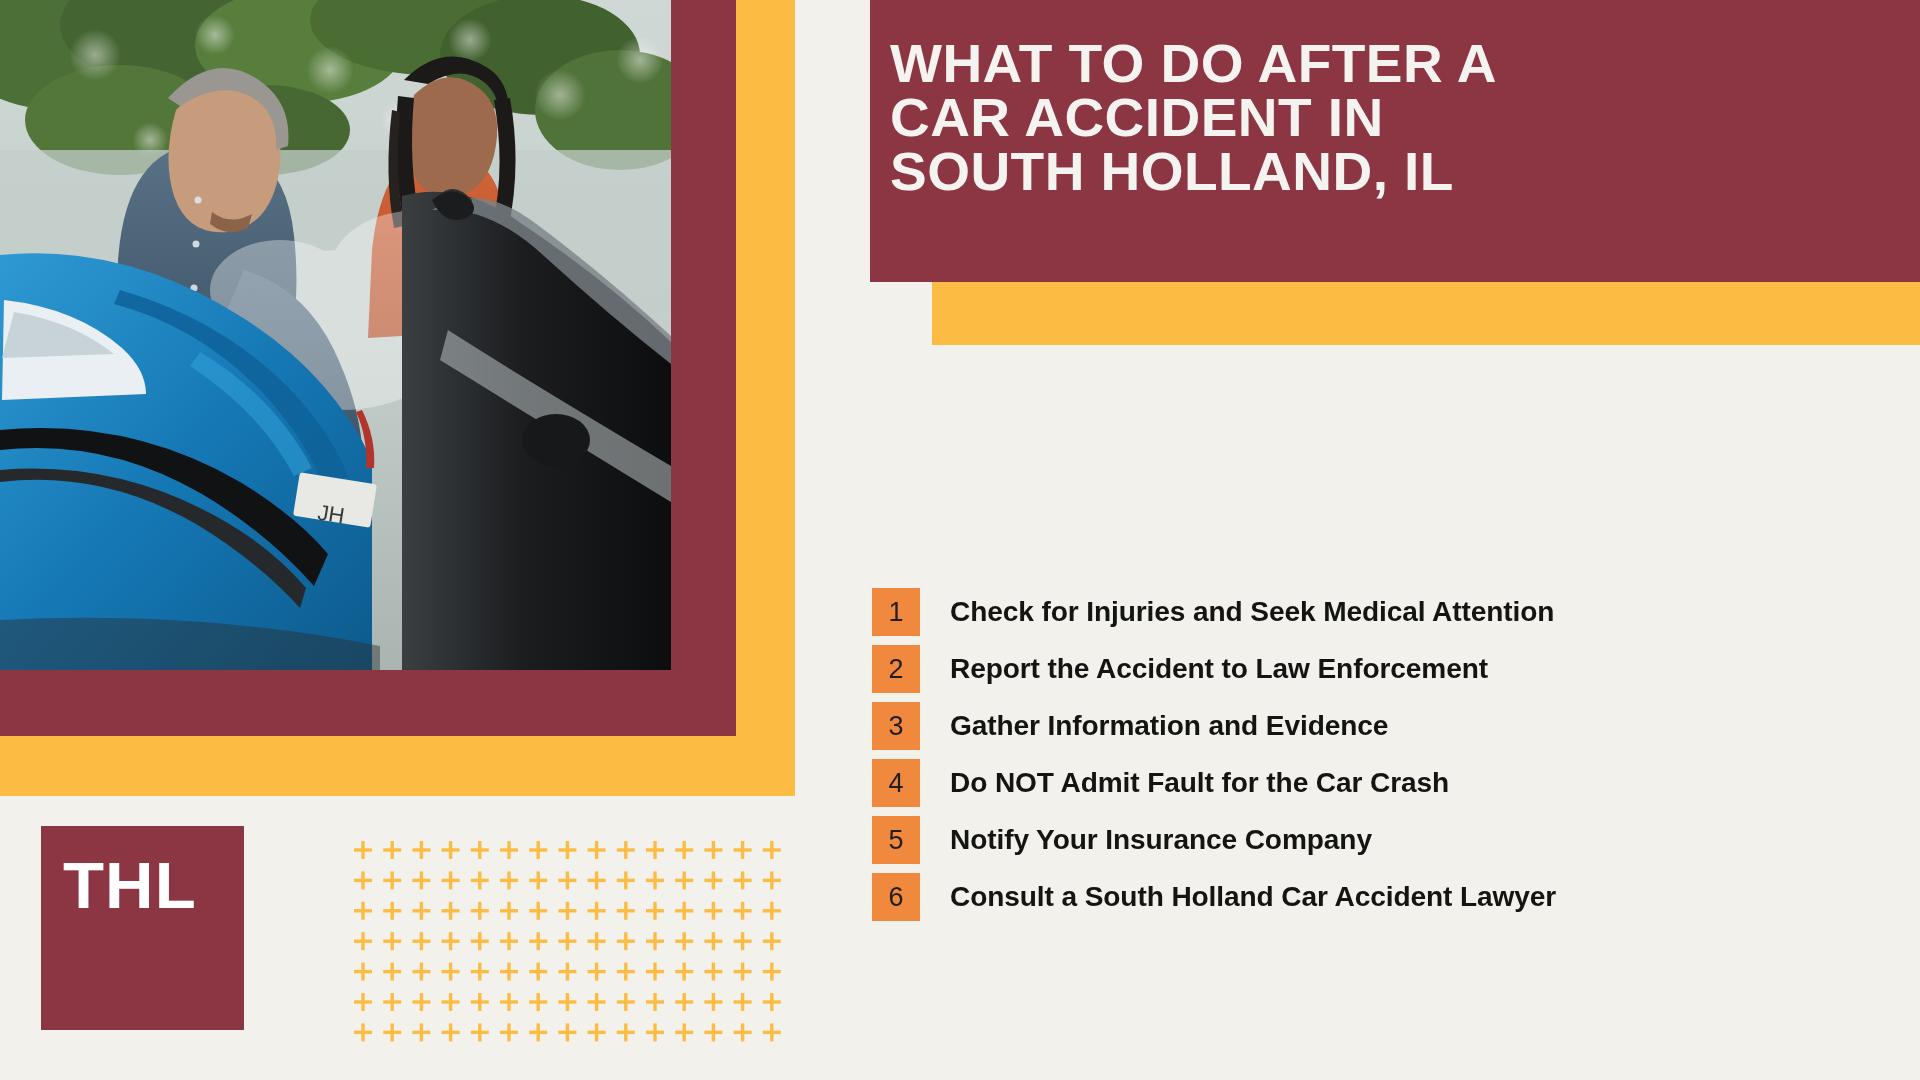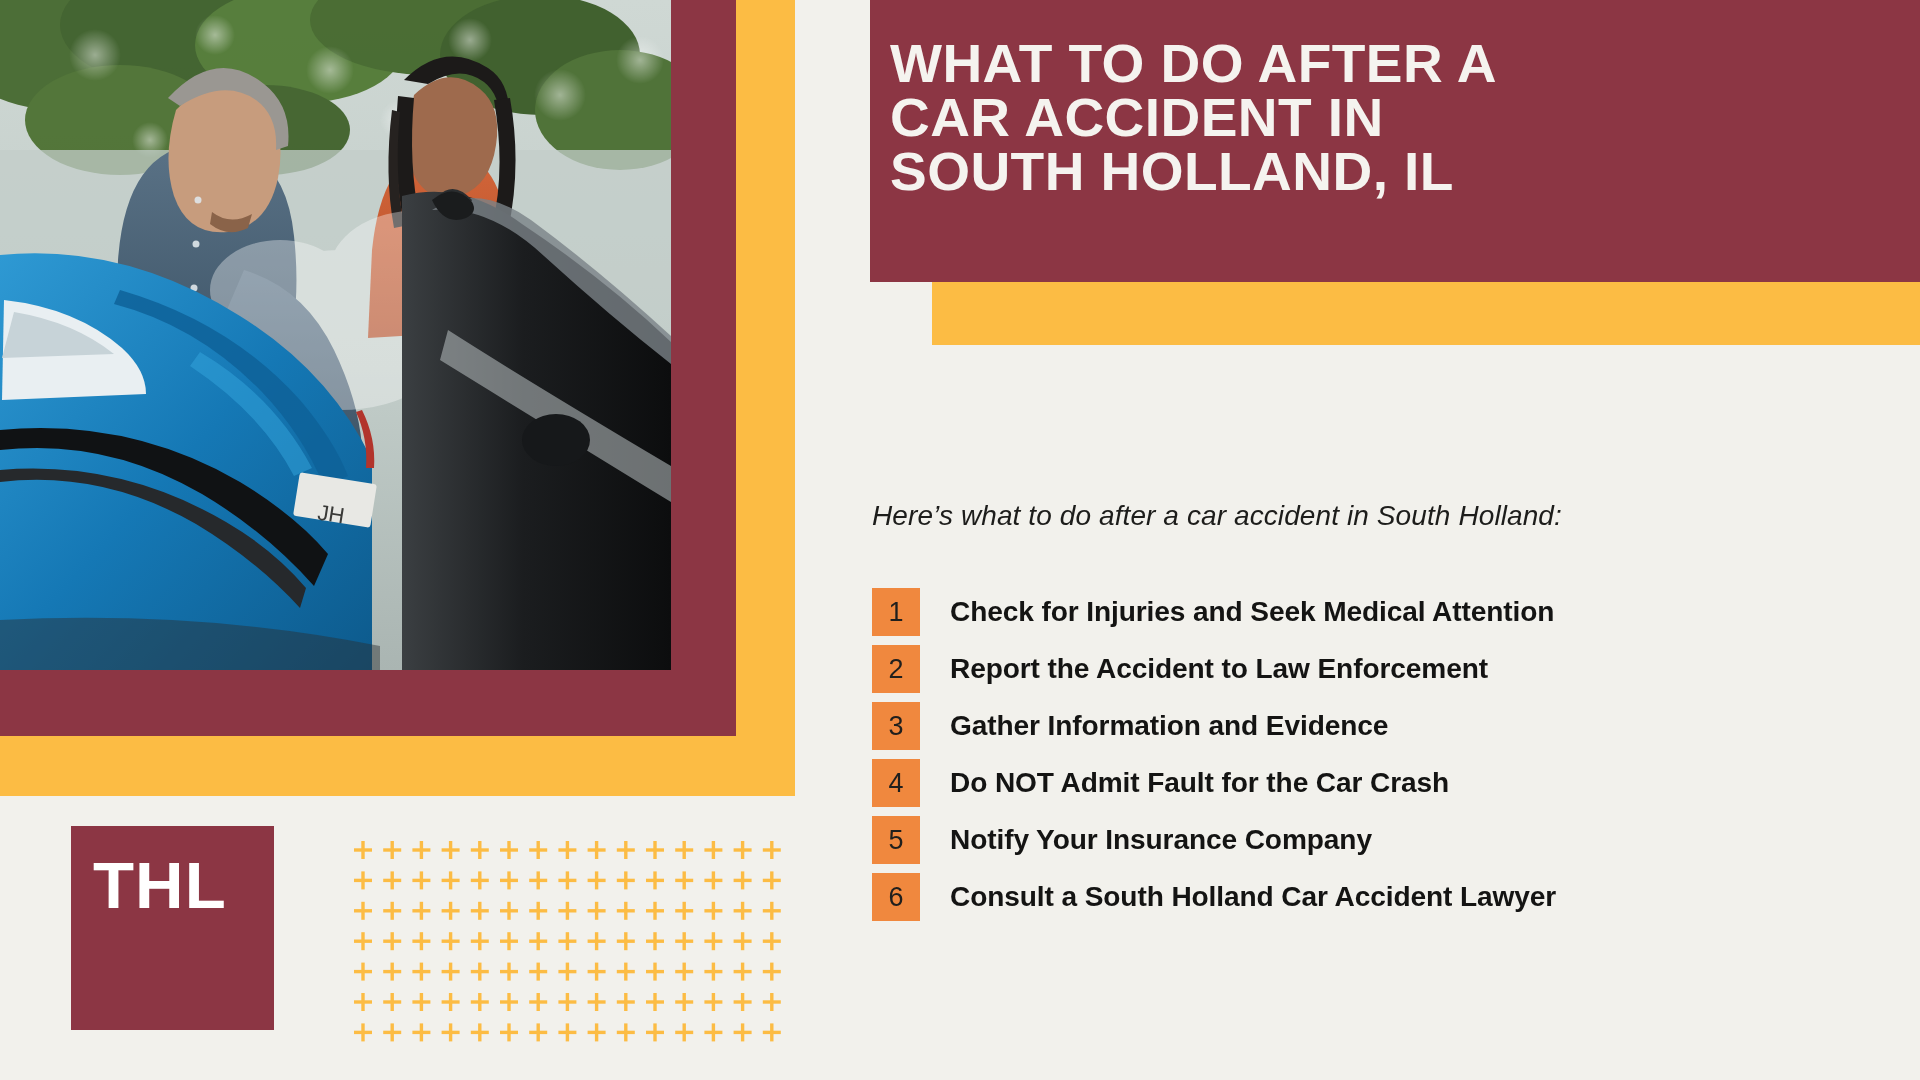--- a/index.html
+++ b/index.html
@@ -135,21 +135,20 @@
   }
 
   
   .logo-box {
     position: absolute;
     left: 41px;
     top: 826px;
     width: 203px;
     height: 204px;
     background: #8c3644;
-    margin-left: 30px;
   }
   .logo-text {
     position: absolute;
     left: 22px;
     top: 28px;
     color: #ffffff;
     font-family: "Liberation Sans Narrow", "Liberation Sans", sans-serif;
     font-weight: 700;
     font-size: 64px;
     line-height: 1;
@@ -288,21 +287,20 @@
     </svg>
   </div>
 
   <div class="title-block">
     <h1 class="title-text">WHAT TO DO AFTER A
 CAR ACCIDENT IN
 SOUTH HOLLAND, IL</h1>
   </div>
   <div class="title-accent"></div>
 
-  <div class="intro">Here’s what to do after a car accident in South Holland:</div>
 
   <div class="steps">
     <div class="step-row">
       <div class="step-num">1</div>
       <div class="step-label">Check for Injuries and Seek Medical Attention</div>
     </div>
     <div class="step-row">
       <div class="step-num">2</div>
       <div class="step-label">Report the Accident to Law Enforcement</div>
     </div>

